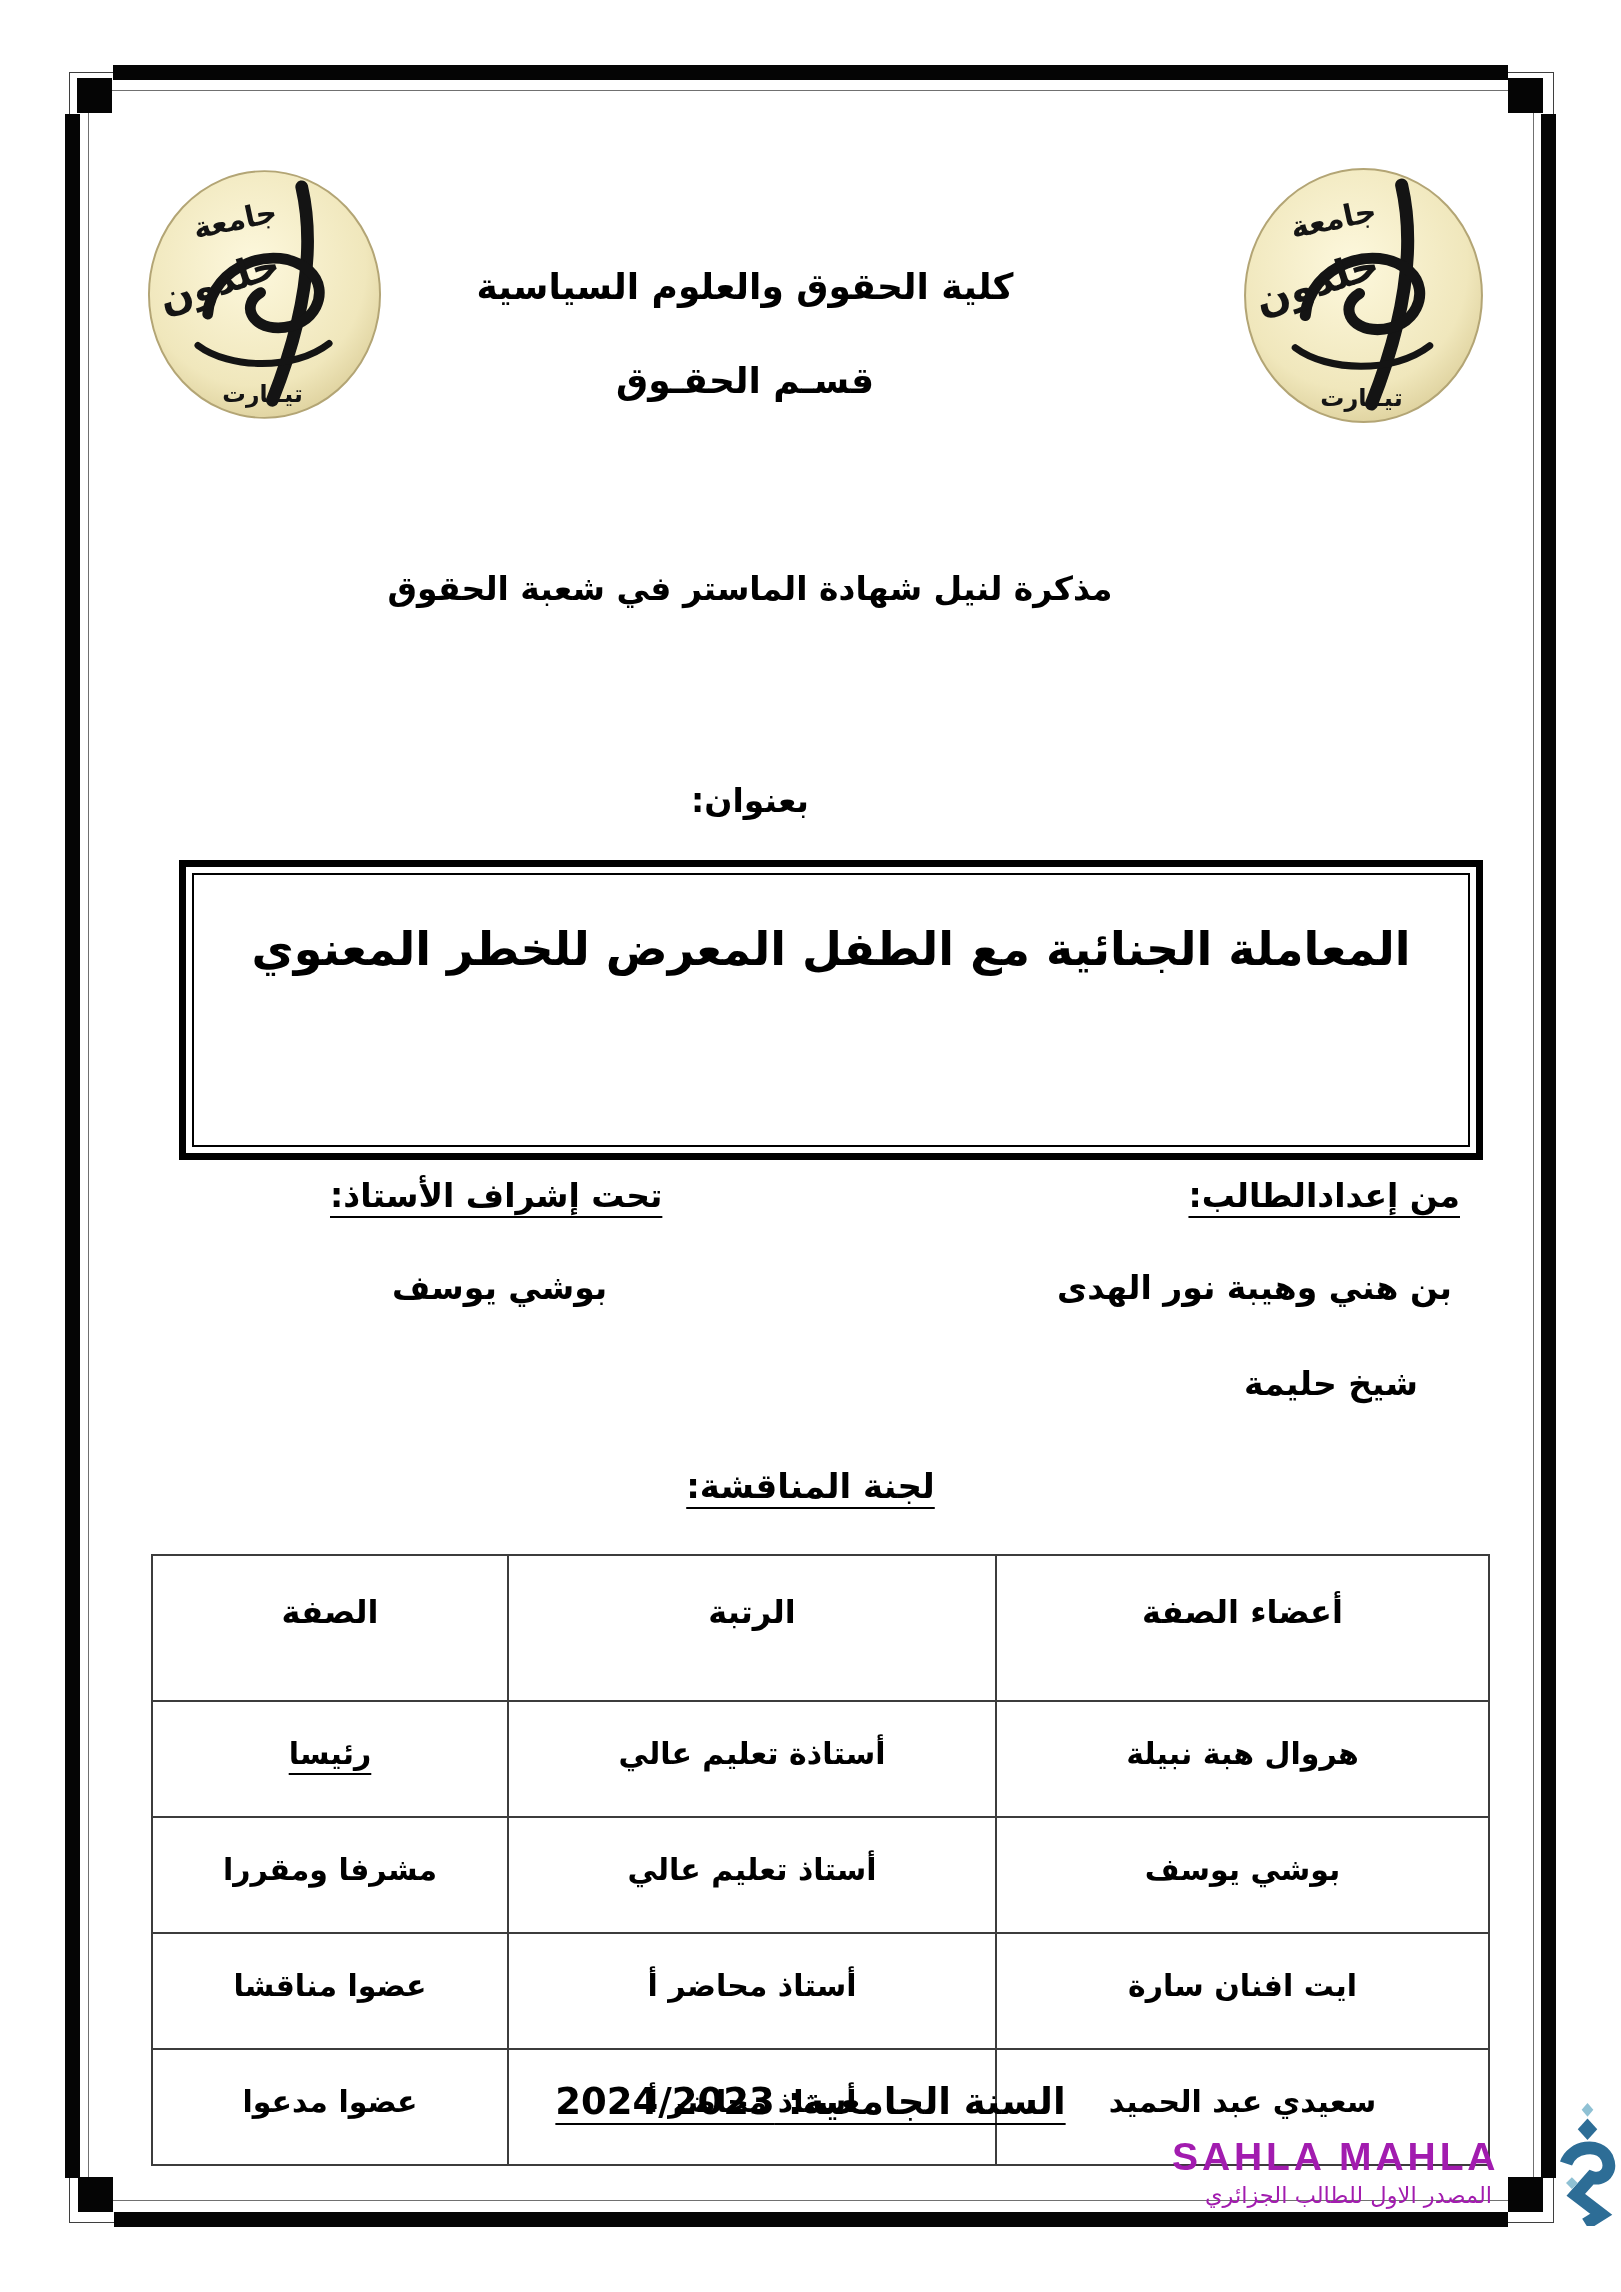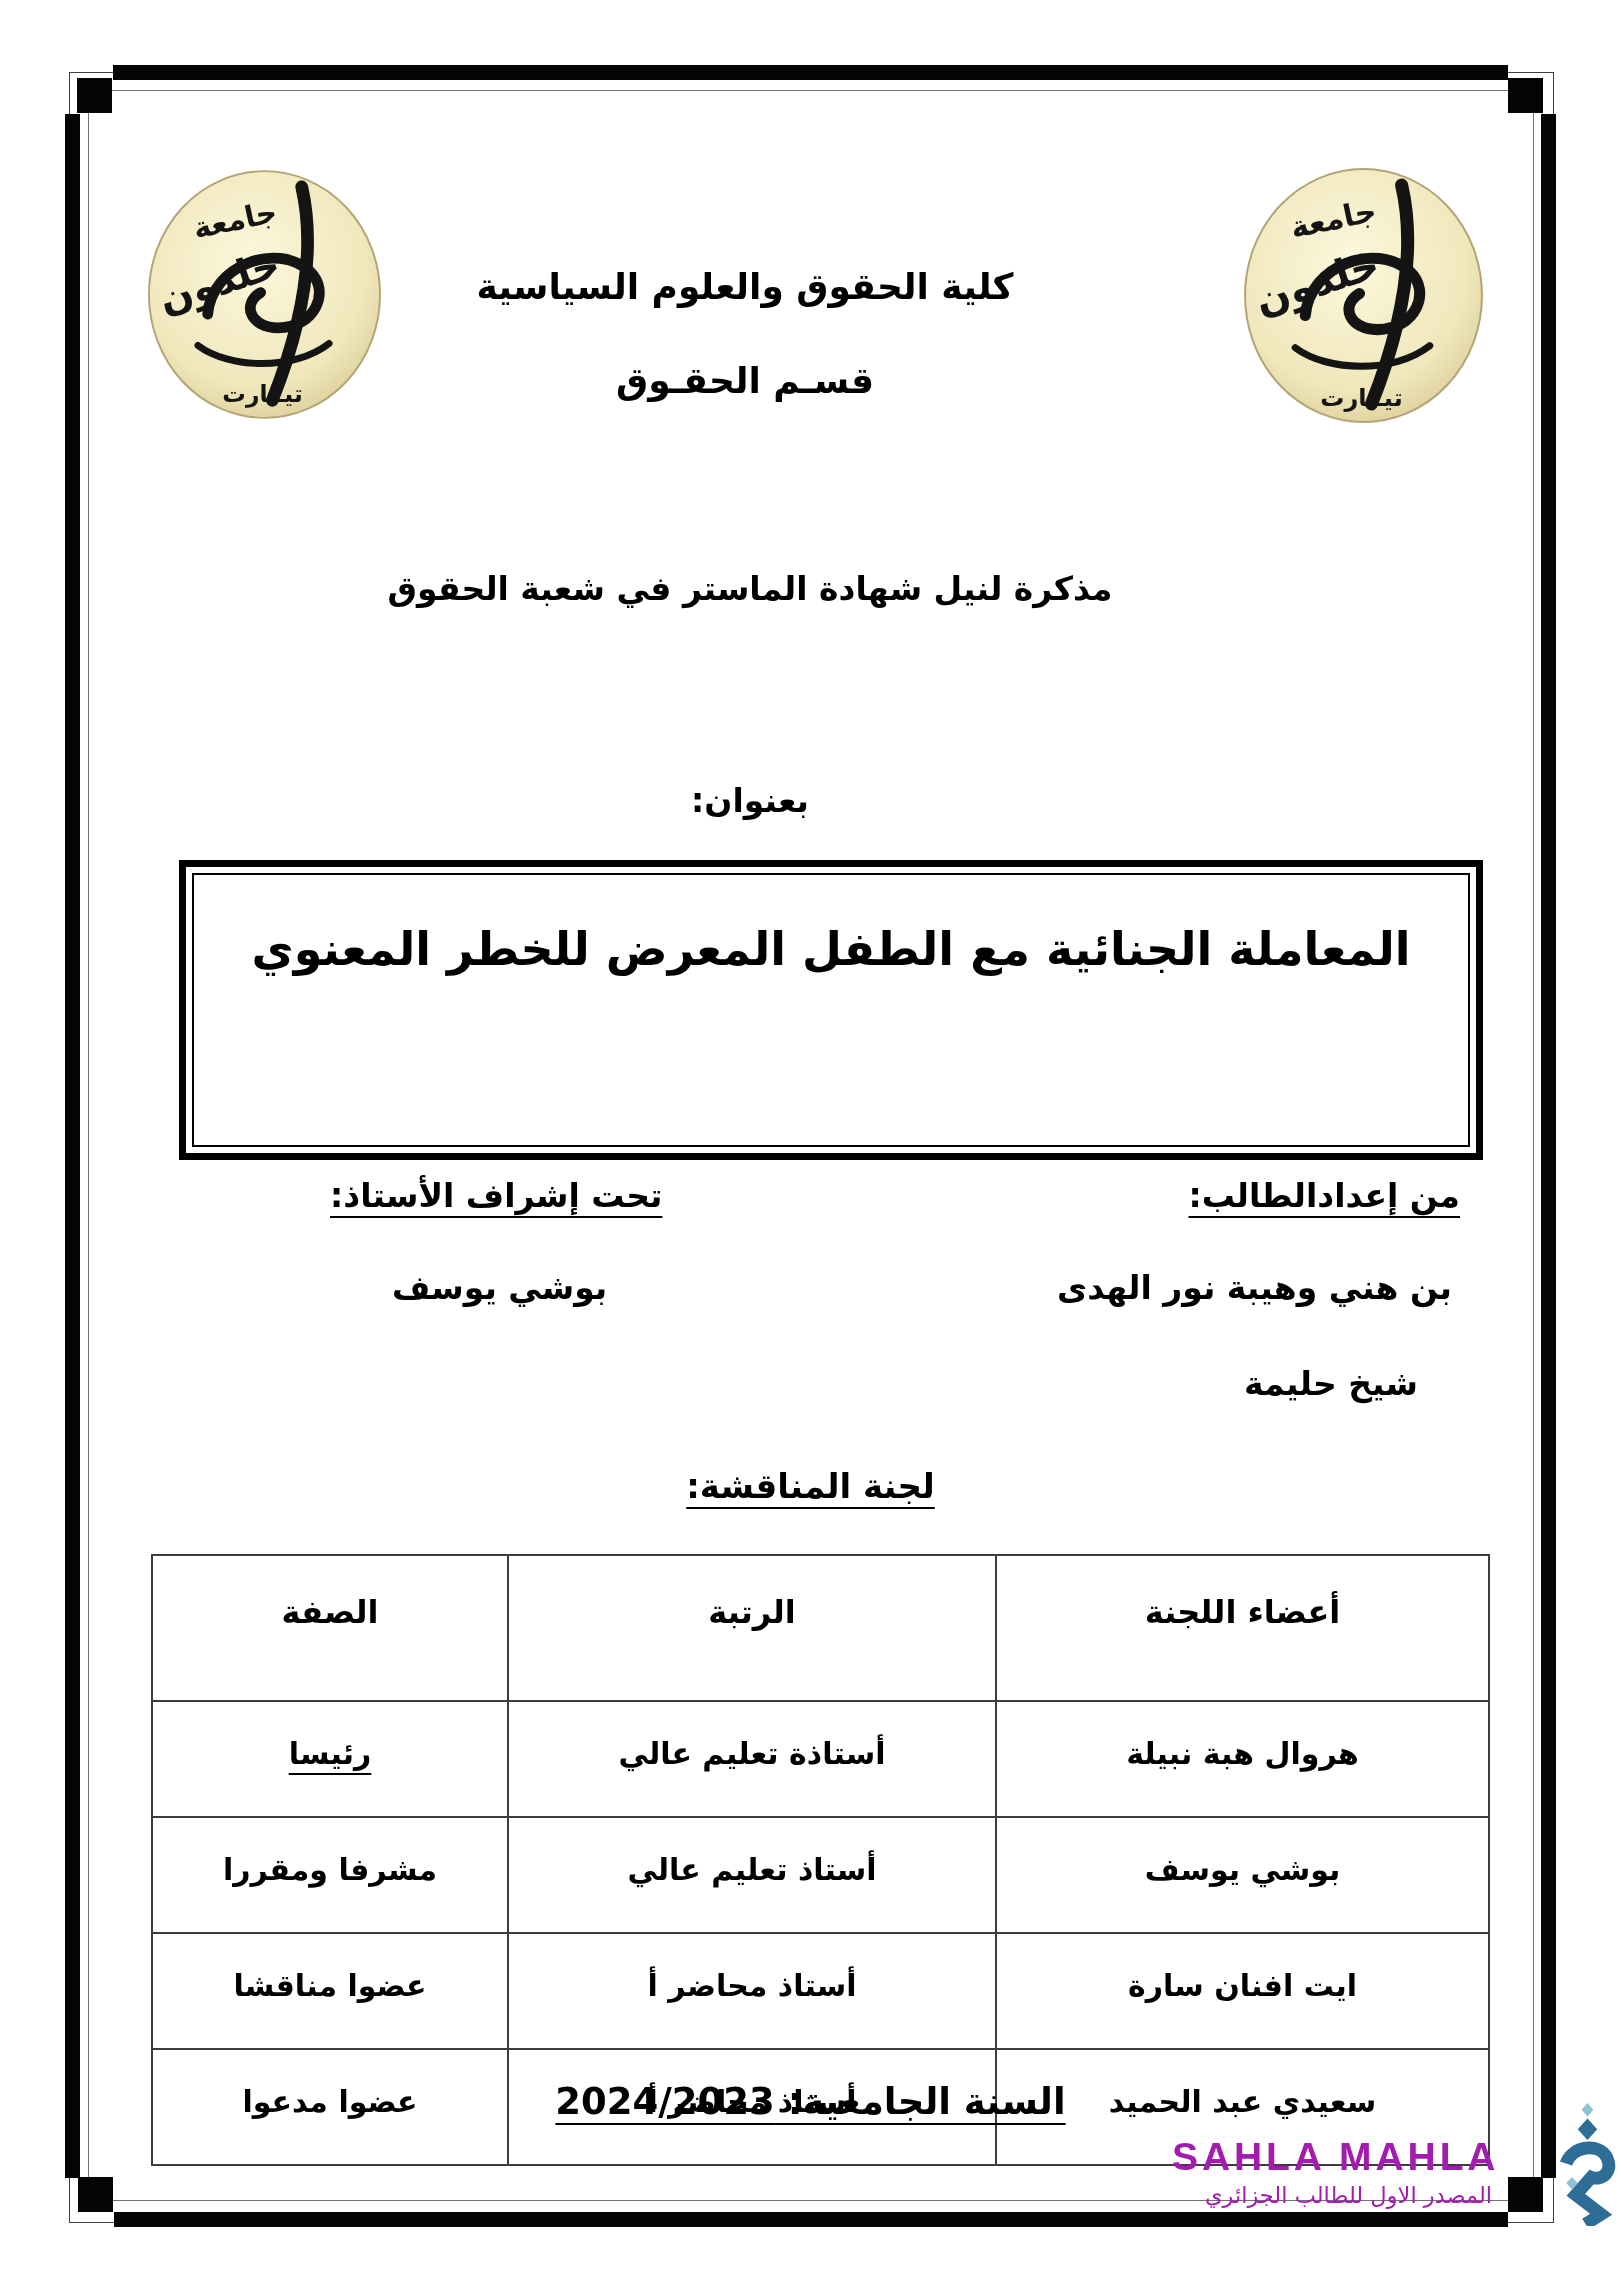--- a/index.html
+++ b/index.html
@@ -114,21 +114,21 @@
   <div class="abs rtl ctr b u" style="left:0;right:0;top:1462px;font-size:34px;line-height:49px;">لجنة المناقشة:</div>
 
   <table class="comtable">
     <colgroup>
       <col class="col-member">
         <col class="col-rank">
         <col class="col-role">
     </colgroup>
     <thead>
       <tr>
-        <th>أعضاء اللجنة</th>
+        <th>أعضاء الصفة</th>
         <th>الرتبة</th>
         <th>الصفة</th>
       </tr>
     </thead>
     <tbody>
       <tr>
         <td>هروال هبة نبيلة</td>
         <td>أستاذة تعليم عالي</td>
         <td class="u">رئيسا</td>
       </tr>

